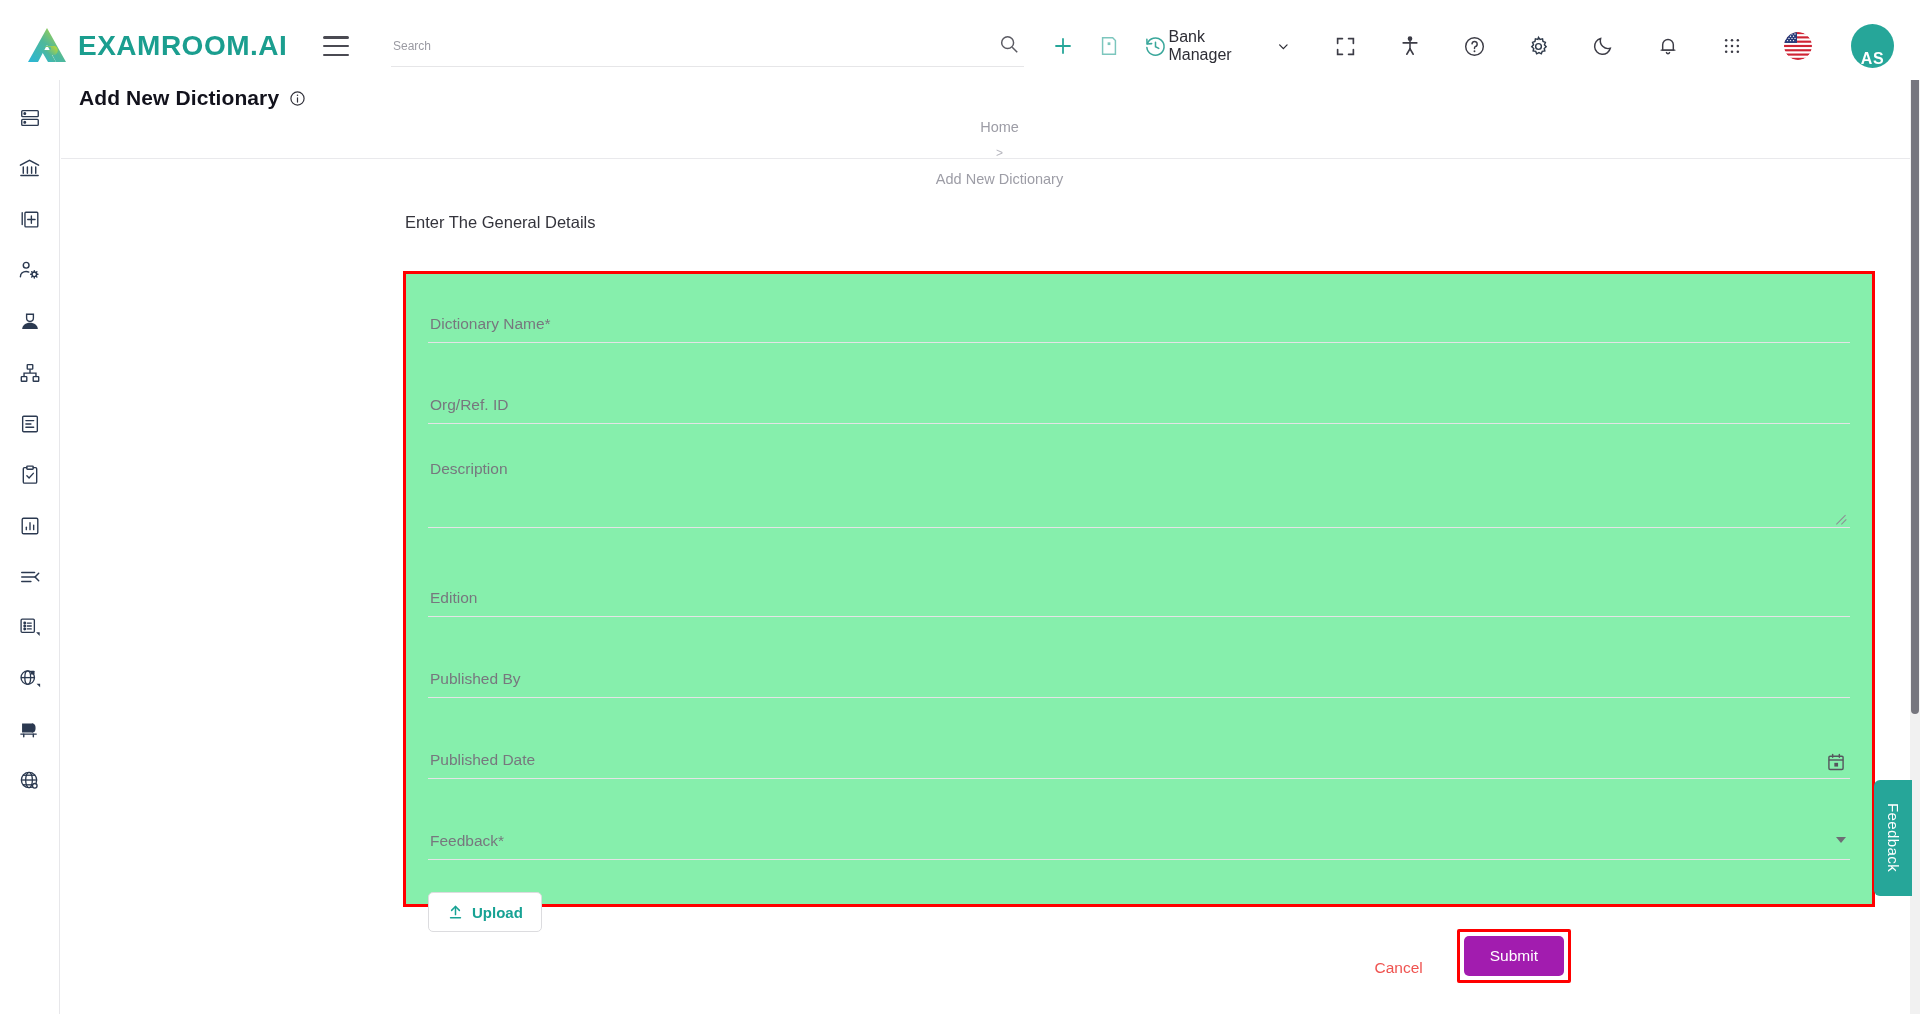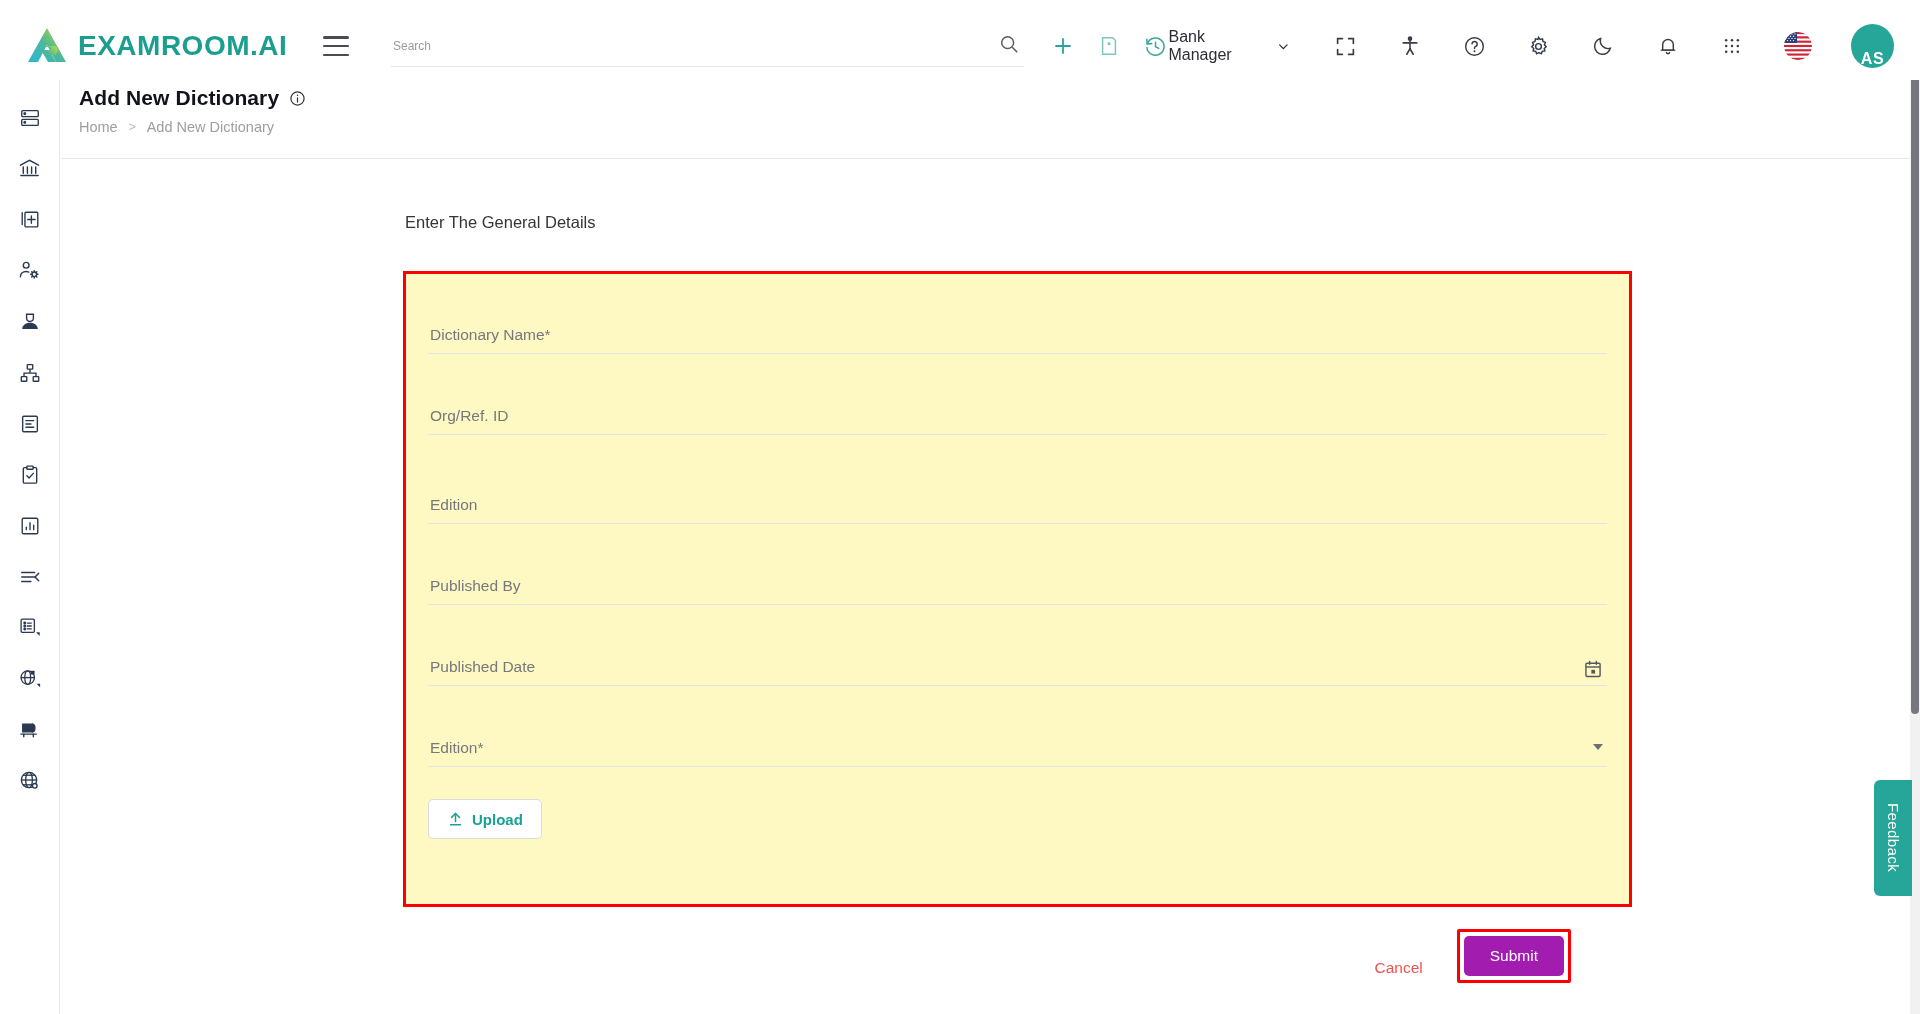--- a/index.html
+++ b/index.html
@@ -98,38 +98,38 @@
   }
   .page-head {
     height: 91px; padding: 18px 0 0 18px;
     border-bottom: 1px solid #e9e9ec;
   }
   .page-title {
     display:flex; align-items:center; gap: 10px;
     font-size: 21px; font-weight: 700; color: #12121c;
     letter-spacing: .1px;
   }
-  .crumbs { margin-top: 9px; display:flex; align-items:center; gap:11px; font-size:14.5px; }
+  .crumbs { margin-top: 9px; display:flex; align-items:center; gap:11px; font-size:14.5px;flex-direction:column; }
   .crumb-link { color: #9d9da6; cursor: pointer; }
   .crumb-sep { color: #b6b6be; font-size: 12px; }
   .crumb-cur { color: #9d9da6; }
 
   .content { position: relative; height: 855px; }
 
   .form-title {
     position: absolute; left: 344px; top: 54px;
     font-size: 16.5px; color: #34343c; font-weight: 400;
   }
 
   .form-card {
     position: absolute; left: 342px; top: 112px;
-    width: 1229px; height: 636px;
+    width: 1472px; height: 636px;
     border: 3px solid #ff0000;
-    background: #fef9c3;
-    padding: 11px 22px;
+    background: #86efac;
+    padding: 0 22px;
   }
 
   .field {
     position: relative;
     border-bottom: 1px solid #e4e4e6;
     display: flex; align-items: flex-end;
   }
   .field .lbl {
     font-size: 15.5px; color: #77777e;
     padding-bottom: 9px; padding-left: 2px;
@@ -554,20 +554,24 @@
     <div class="form-card">
 
       <div class="field f-name">
         <span class="lbl">Dictionary Name*</span>
       </div>
 
       <div class="field f-org">
         <span class="lbl">Org/Ref. ID</span>
       </div>
 
+      <div class="field f-desc">
+        <span class="lbl" style="position:absolute;top:0;left:2px;padding:0">Description</span>
+        <span class="resize-grip"></span>
+      </div>
 
       <div class="field f-ed">
         <span class="lbl">Edition</span>
       </div>
 
       <div class="field f-pub">
         <span class="lbl">Published By</span>
       </div>
 
       <div class="field f-date">
@@ -577,21 +581,21 @@
             <rect x="3.5" y="5" width="17" height="16" rx="1.4"></rect>
             <line x1="3.5" y1="9.6" x2="20.5" y2="9.6"></line>
             <line x1="8" y1="3" x2="8" y2="6.2" stroke-linecap="round"></line>
             <line x1="16" y1="3" x2="16" y2="6.2" stroke-linecap="round"></line>
             <rect x="10" y="13" width="4.5" height="4.5" fill="#56565e" stroke="none"></rect>
           </svg>
         </span>
       </div>
 
       <div class="field f-lang">
-        <span class="lbl">Edition*</span>
+        <span class="lbl">Feedback*</span>
         <span class="field-ico" style="bottom:16px">
           <span class="caret-down"></span>
         </span>
       </div>
 
       <button class="upload-btn">
         <svg width="17" height="17" viewBox="0 0 24 24" fill="none" stroke="#17a294" stroke-width="2.1" stroke-linecap="round">
           <line x1="12" y1="3.5" x2="12" y2="15"></line>
           <polyline points="6.5 9 12 3.5 17.5 9"></polyline>
           <line x1="5" y1="19.5" x2="19" y2="19.5"></line>

